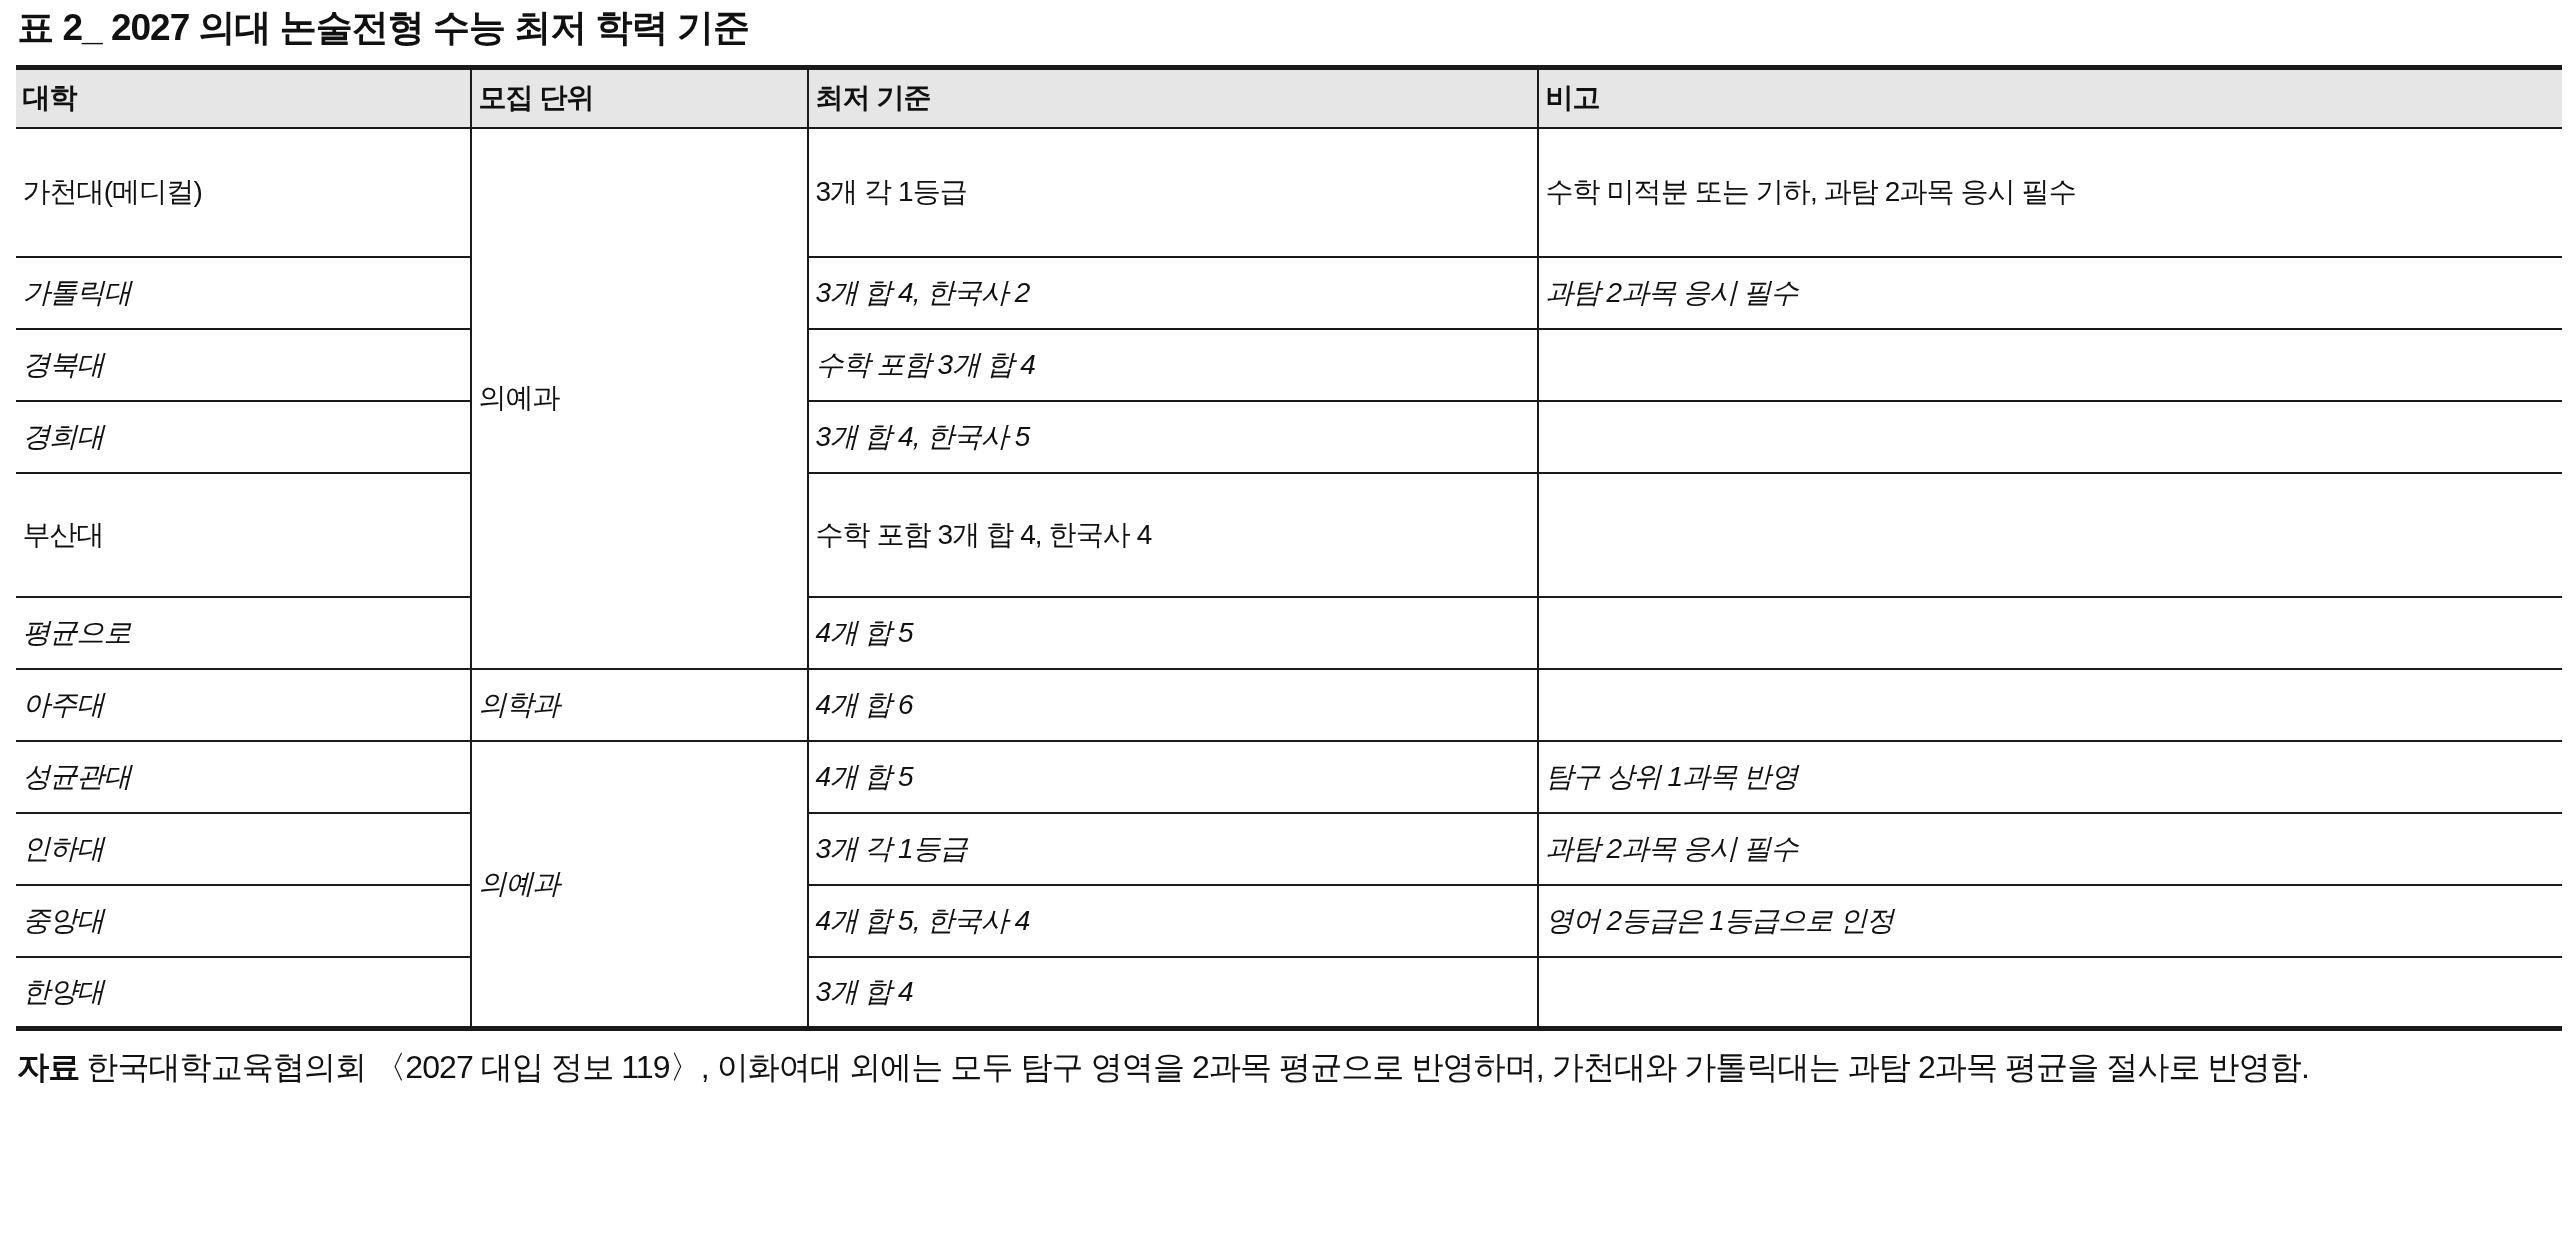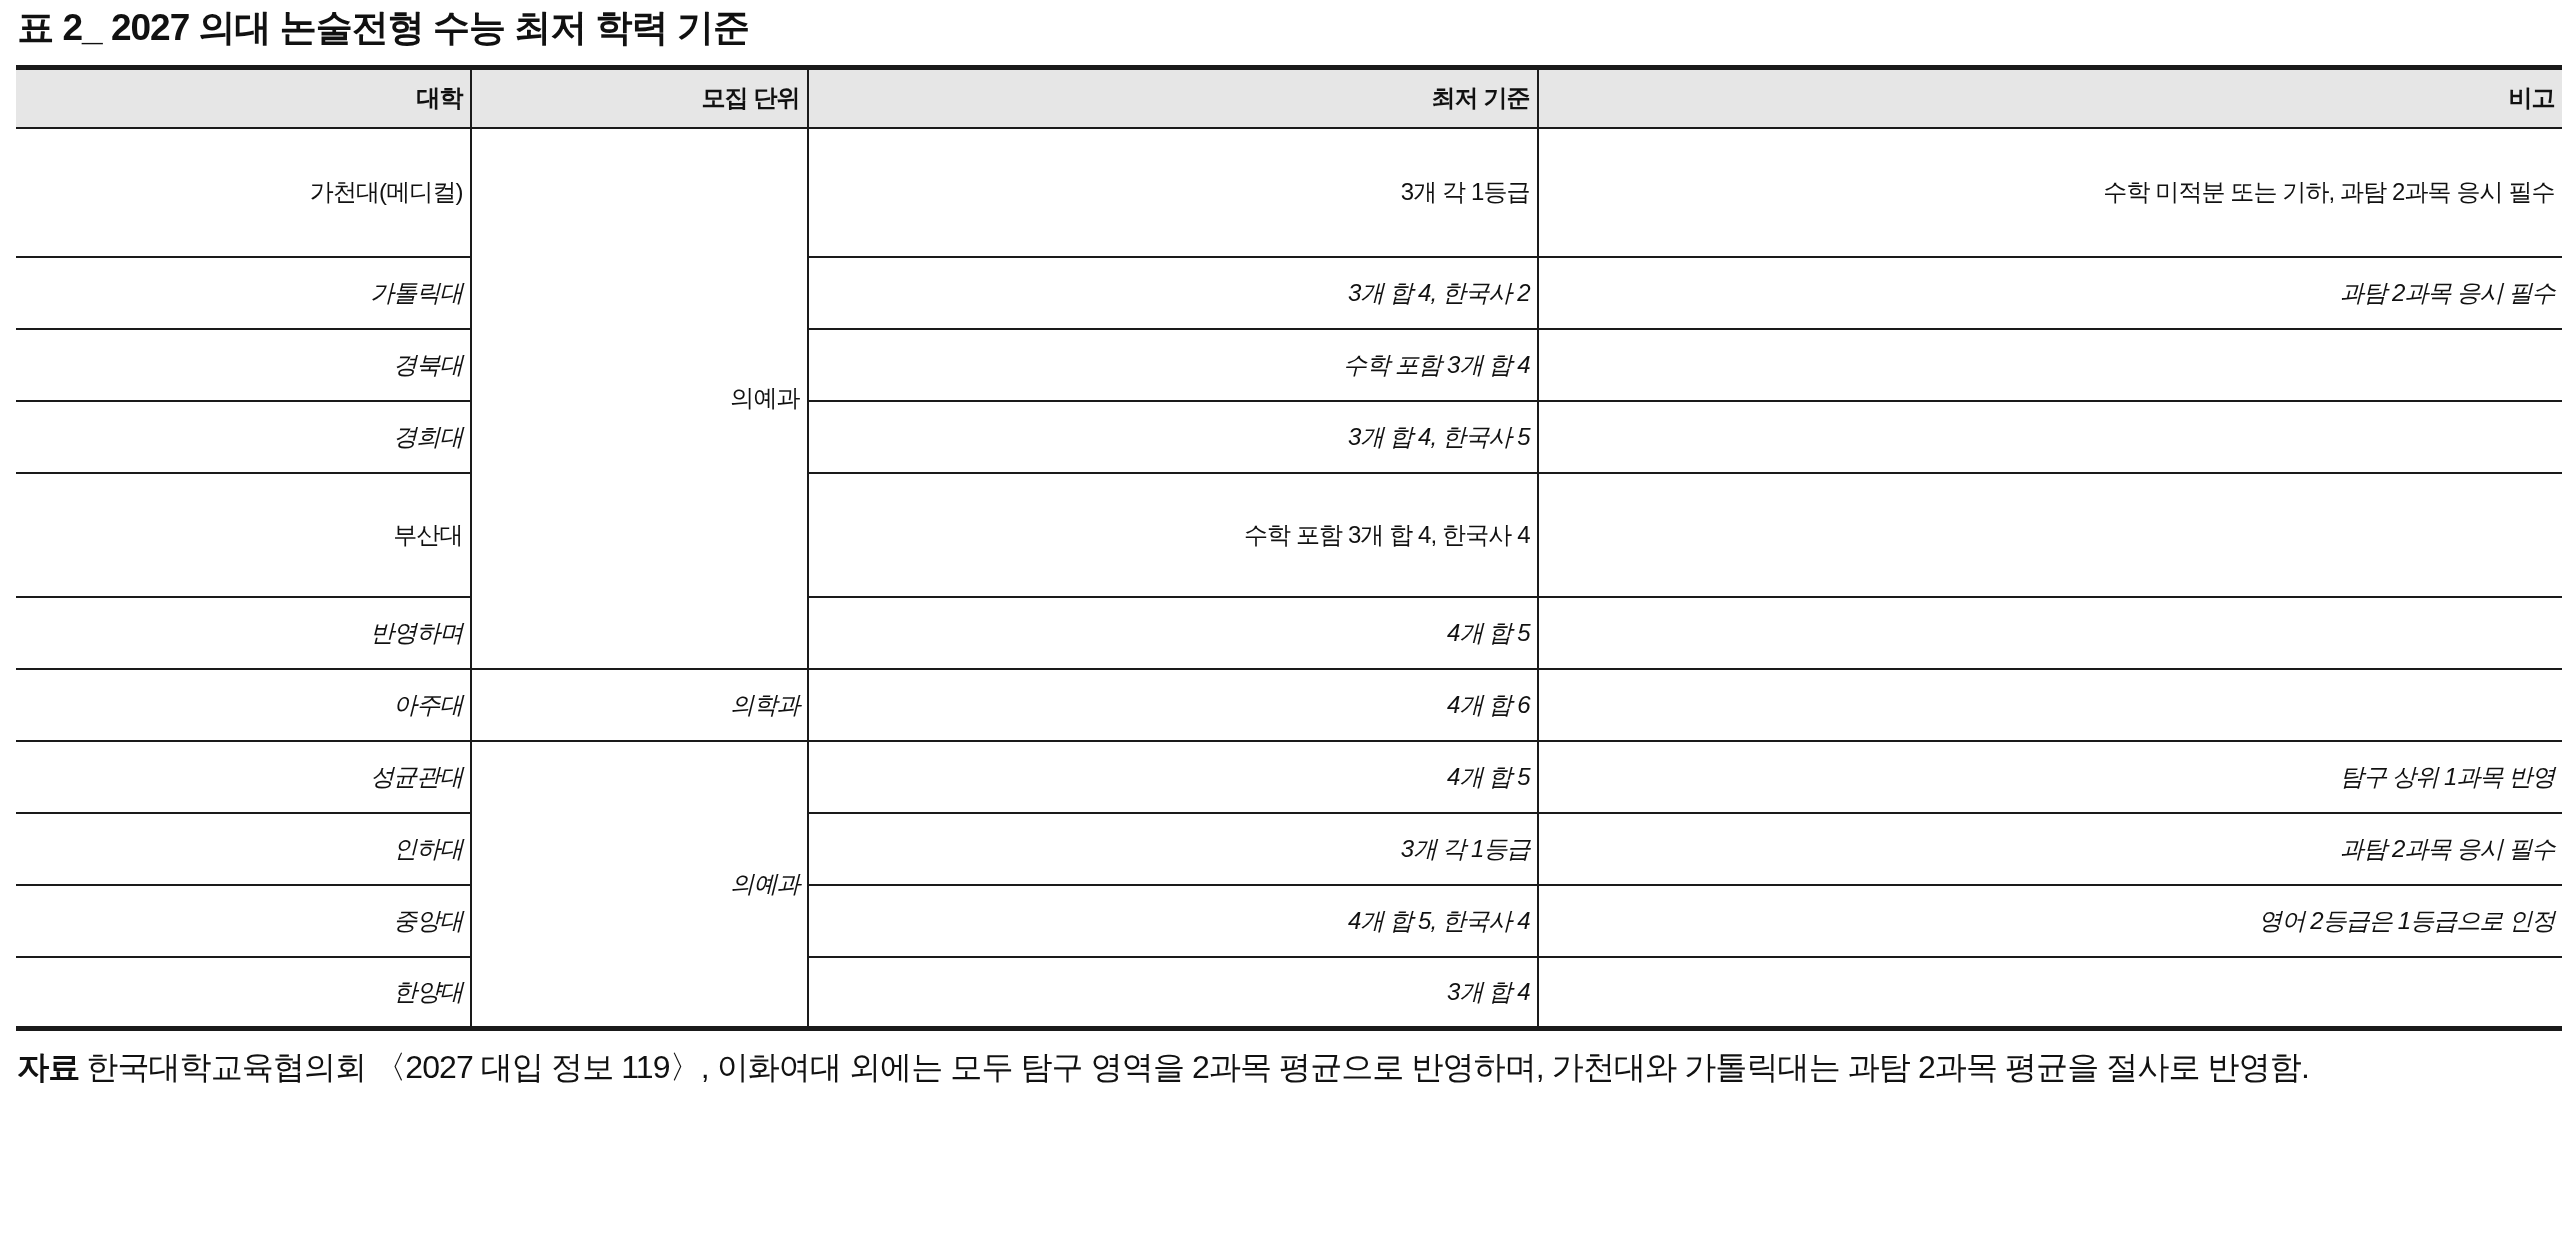--- a/index.html
+++ b/index.html
@@ -39,23 +39,23 @@
     table-layout: fixed;
     border-top: 5.2px solid #1a1a1a;
     border-bottom: 5.2px solid #1a1a1a;
   }
   table.data-table th,
   table.data-table td {
     border-left: 2.6px solid #1a1a1a;
     border-right: 2.6px solid #1a1a1a;
     border-top: 2.6px solid #1a1a1a;
     border-bottom: 2.6px solid #1a1a1a;
-    text-align: right;
+    text-align: left;
     vertical-align: middle;
-    font-size: 24px;
+    font-size: 28px;
     letter-spacing: -0.9px;
     padding: 0 6.9px;
     white-space: nowrap;
   }
   table.data-table th:first-child,
   table.data-table td:first-child {
     border-left: none;
   }
   table.data-table th:last-child,
   table.data-table td:last-child {
@@ -139,21 +139,21 @@
         <td>경희대</td>
         <td>3개 합 4, 한국사 5</td>
         <td></td>
       </tr>
       <tr class="r-mid">
         <td>부산대</td>
         <td>수학 포함 3개 합 4, 한국사 4</td>
         <td></td>
       </tr>
       <tr class="r-normal">
-        <td>반영하며</td>
+        <td>평균으로</td>
         <td>4개 합 5</td>
         <td></td>
       </tr>
 
       <tr class="r-normal">
         <td>아주대</td>
         <td rowspan="1">의학과</td>
         <td>4개 합 6</td>
         <td></td>
       </tr>

